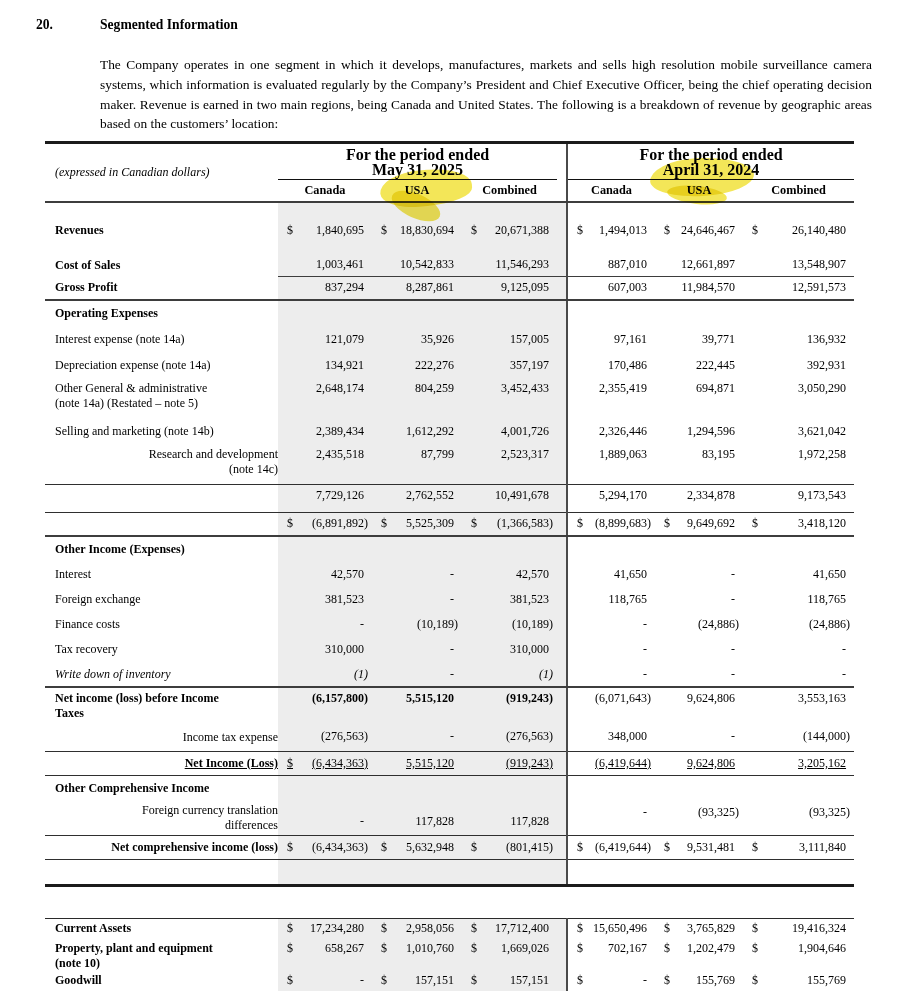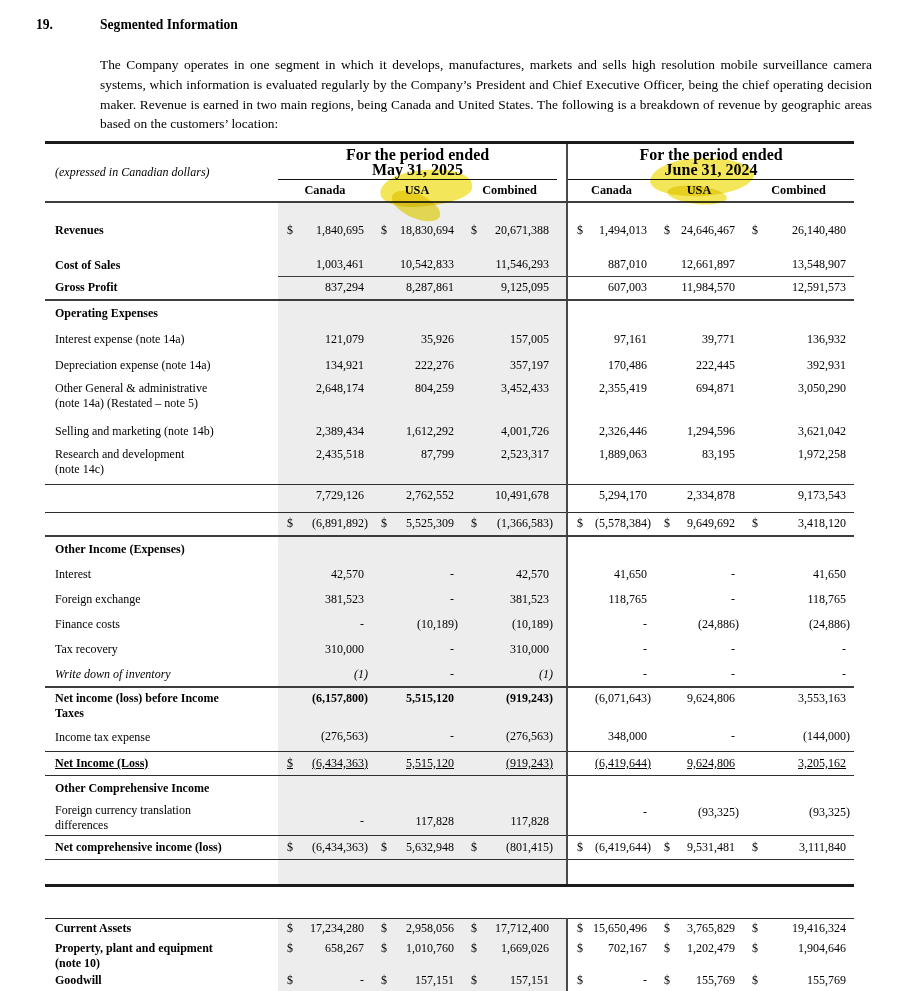--- a/index.html
+++ b/index.html
@@ -26,37 +26,37 @@
   td.divcol{border-right:2px solid #4a4a4a;}
   td.shade{background:#ededed;}
   td.num{text-align:right;padding-right:8px;white-space:nowrap;}
   td.num.pr{padding-right:4px;}
   td.num .cw{display:flex;justify-content:space-between;align-items:baseline;padding-left:9px;}
   td.lbl{text-align:left;padding-left:10px;line-height:14.5px;}
   td.lbl.b{font-weight:bold;}
   td.bd{font-weight:bold;}
 
   tr.b-vals td.num, tr.b-vals td.divcol{border-bottom:1.3px solid #3d3d3d;}
-  tr.b-full td{border-bottom:1.3px solid #2f2f2f;}
+  tr.b-full td{border-bottom:1.3px solid #2f2f2f;text-align:right;}
   tr.b-thick td{border-bottom:2.6px solid #3d3d3d;}
   tr.top td{vertical-align:top;padding-top:3px;}
   tr.splitA td.n25{vertical-align:bottom;padding-bottom:6px;}
   tr.splitA td.n24{vertical-align:top;padding-top:4px;}
 
   .hl{position:absolute;opacity:.85;mix-blend-mode:multiply;pointer-events:none;z-index:5;}
   .hl1a{left:335px;top:29px;width:92px;height:36px;border-radius:48% 52% 55% 45%/60% 55% 45% 50%;transform:rotate(-5deg);}
   .hl1b{left:345px;top:53px;width:52px;height:24px;border-radius:50%;transform:rotate(24deg);}
   .hl2a{left:605px;top:17px;width:104px;height:38px;border-radius:45% 55% 50% 50%/55% 50% 50% 45%;transform:rotate(-3deg);}
   .hl2b{left:622px;top:45px;width:60px;height:18px;border-radius:50%;transform:rotate(6deg);}
 </style>
 </head>
 <body>
 
 <div class="heading">
-  <div class="num">19.</div>
+  <div class="num">20.</div>
   <div>Segmented Information</div>
 </div>
 
 <div class="para">The Company operates in one segment in which it develops, manufactures, markets and sells high resolution mobile surveillance camera systems, which information is evaluated regularly by the Company’s President and Chief Executive Officer, being the chief operating decision maker.  Revenue is earned in two main regions, being Canada and United States. The following is a breakdown of revenue by geographic areas based on the customers’ location:</div>
 
 <div class="tablewrap">
 
   <table id="mainTable">
     <colgroup>
       <col style="width:233px">
@@ -71,21 +71,21 @@
     <thead>
       <tr>
         <td class="lhdr" rowspan="2">(expressed in Canadian dollars)</td>
         <td class="ghdr" colspan="3">
           <div>For the period ended</div>
           <div>May 31, 2025</div>
         </td>
         <td class="ghdv" rowspan="2"></td>
         <td class="ghdr" colspan="3">
           <div>For the period ended</div>
-          <div>June 31, 2024</div>
+          <div>April 31, 2024</div>
         </td>
       </tr>
       <tr>
         <td class="chdr">Canada</td>
         <td class="chdr">USA</td>
         <td class="chdr">Combined</td>
         <td class="chdr">Canada</td>
         <td class="chdr">USA</td>
         <td class="chdr">Combined</td>
       </tr>
@@ -264,21 +264,21 @@
           <td class="num shade n25 pr">
             <div class="cw">
               <span class="ds">$</span>
               <span>(1,366,583)</span>
             </div>
           </td>
           <td class="divcol shade"></td>
           <td class="num n24 pr">
             <div class="cw">
               <span class="ds">$</span>
-              <span>(5,578,384)</span>
+              <span>(8,899,683)</span>
             </div>
           </td>
           <td class="num n24">
             <div class="cw">
               <span class="ds">$</span>
               <span>9,649,692</span>
             </div>
           </td>
           <td class="num n24">
             <div class="cw">

